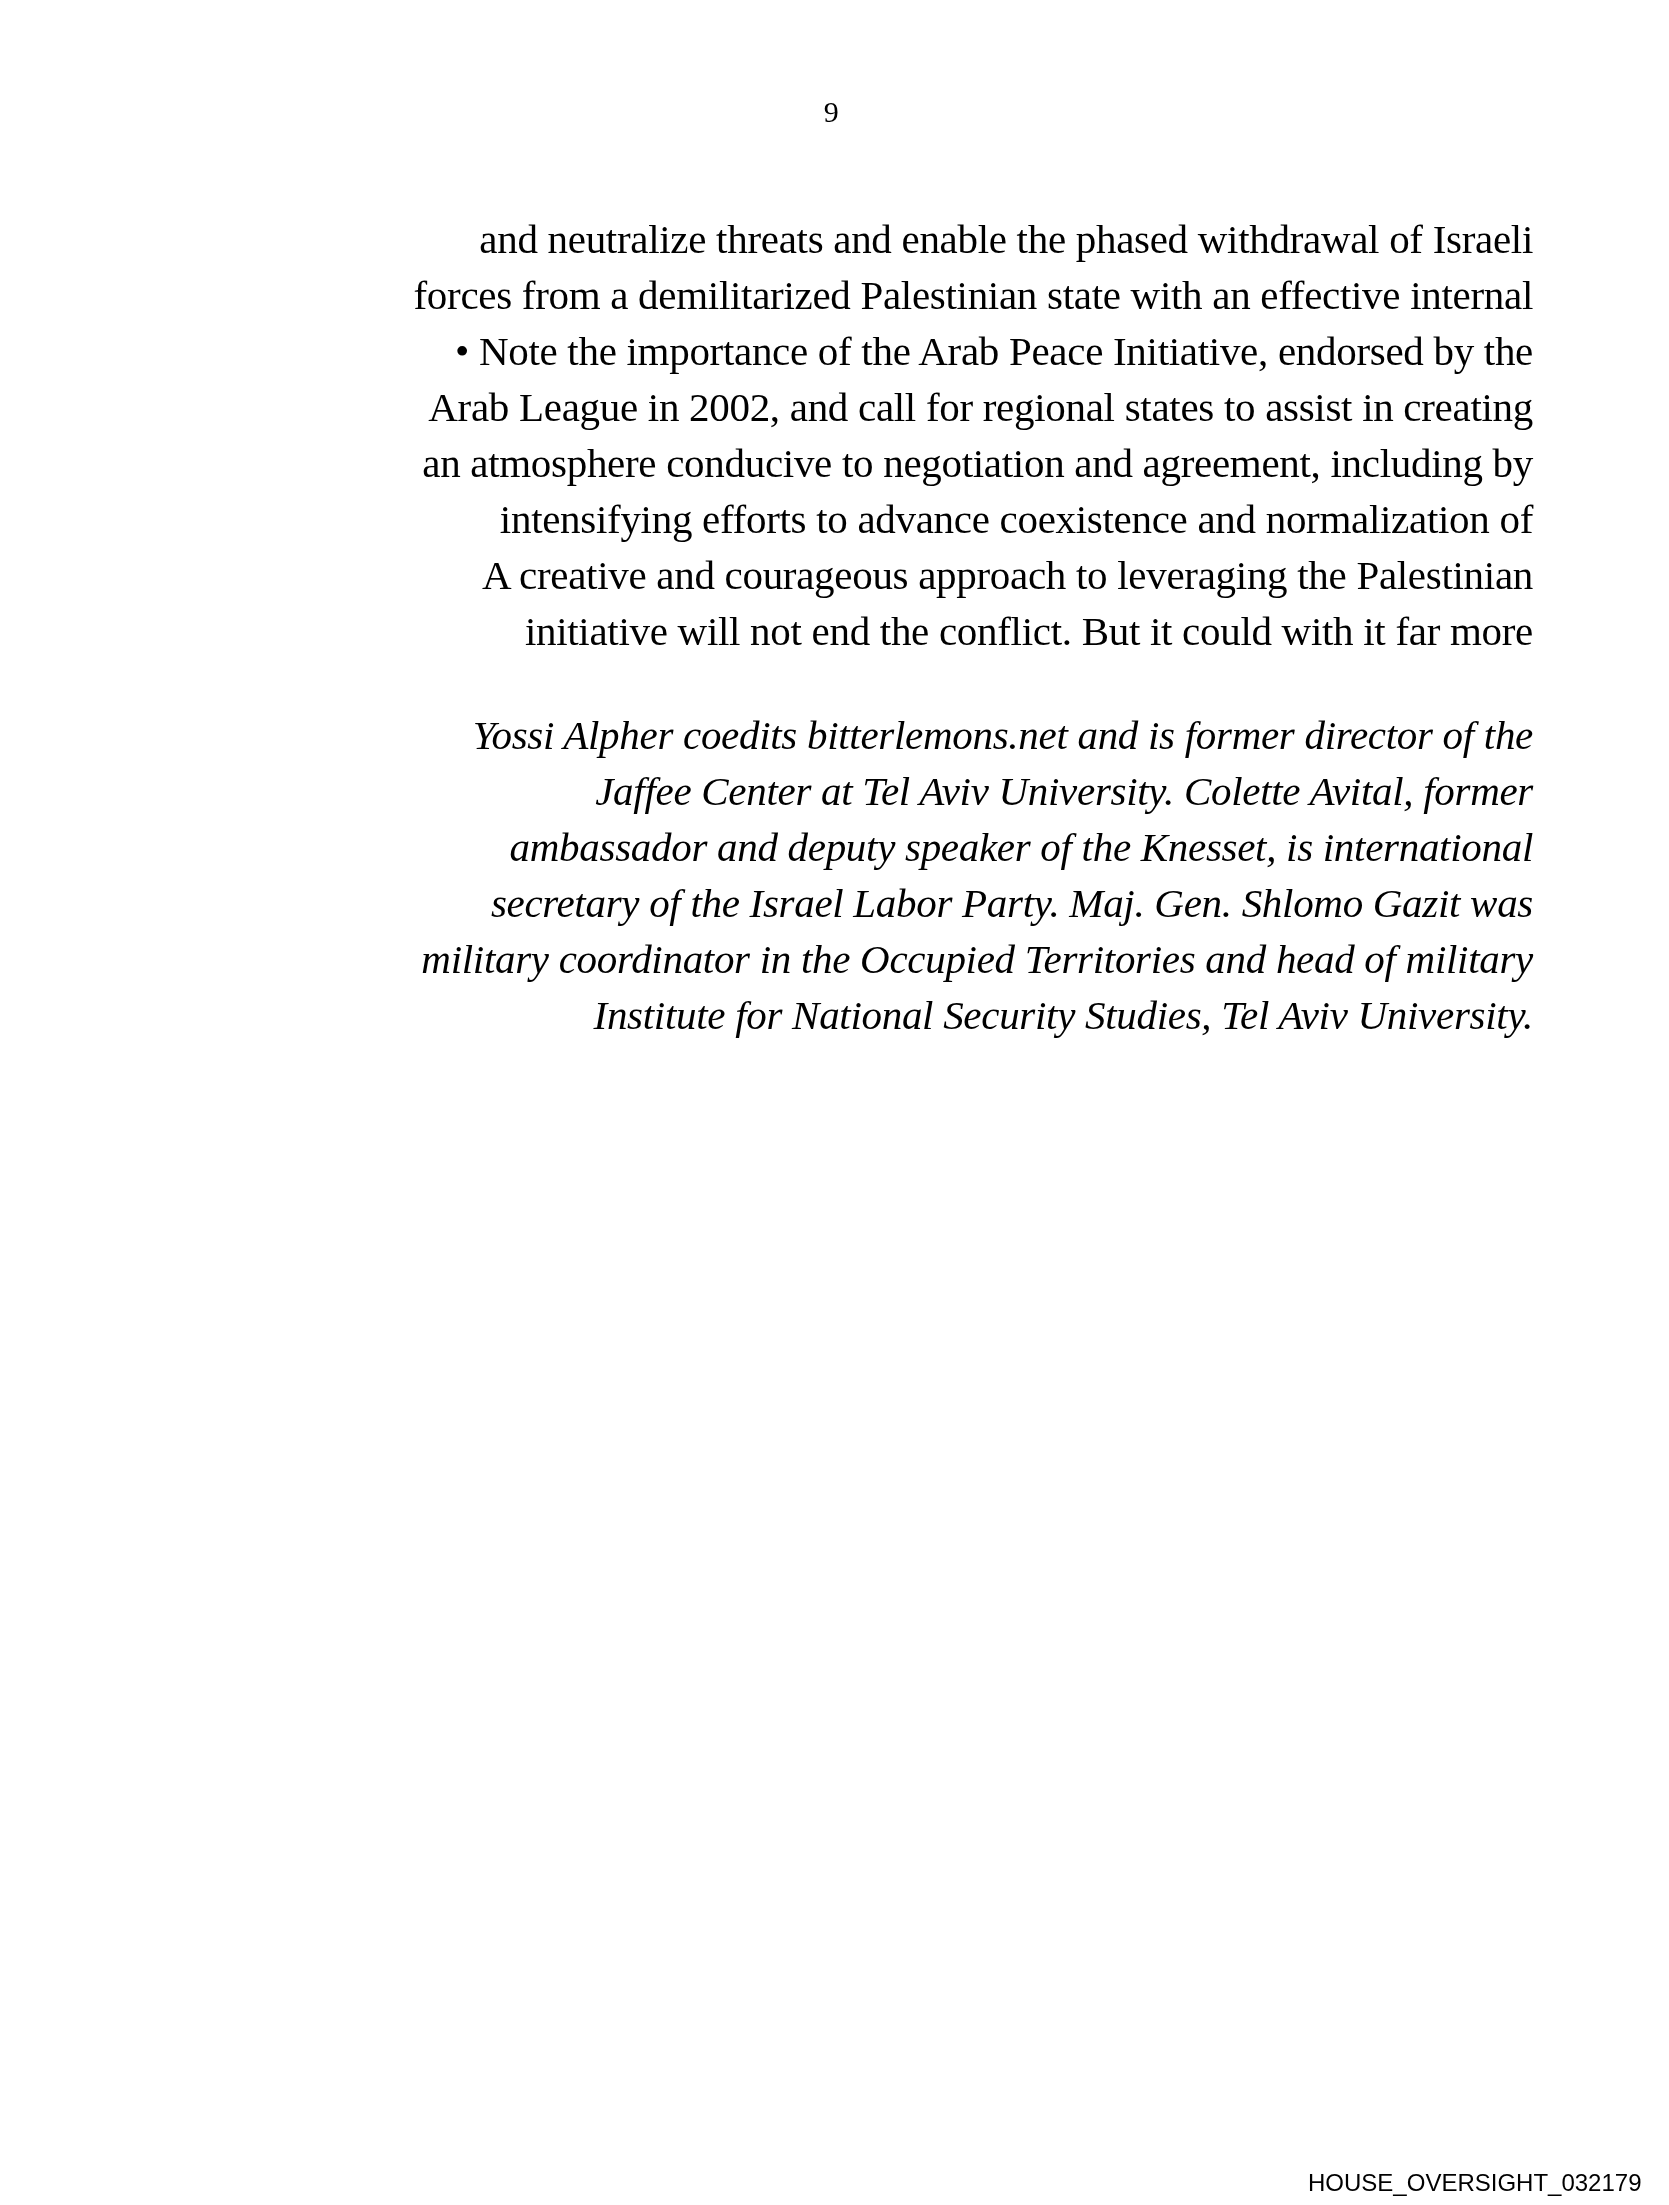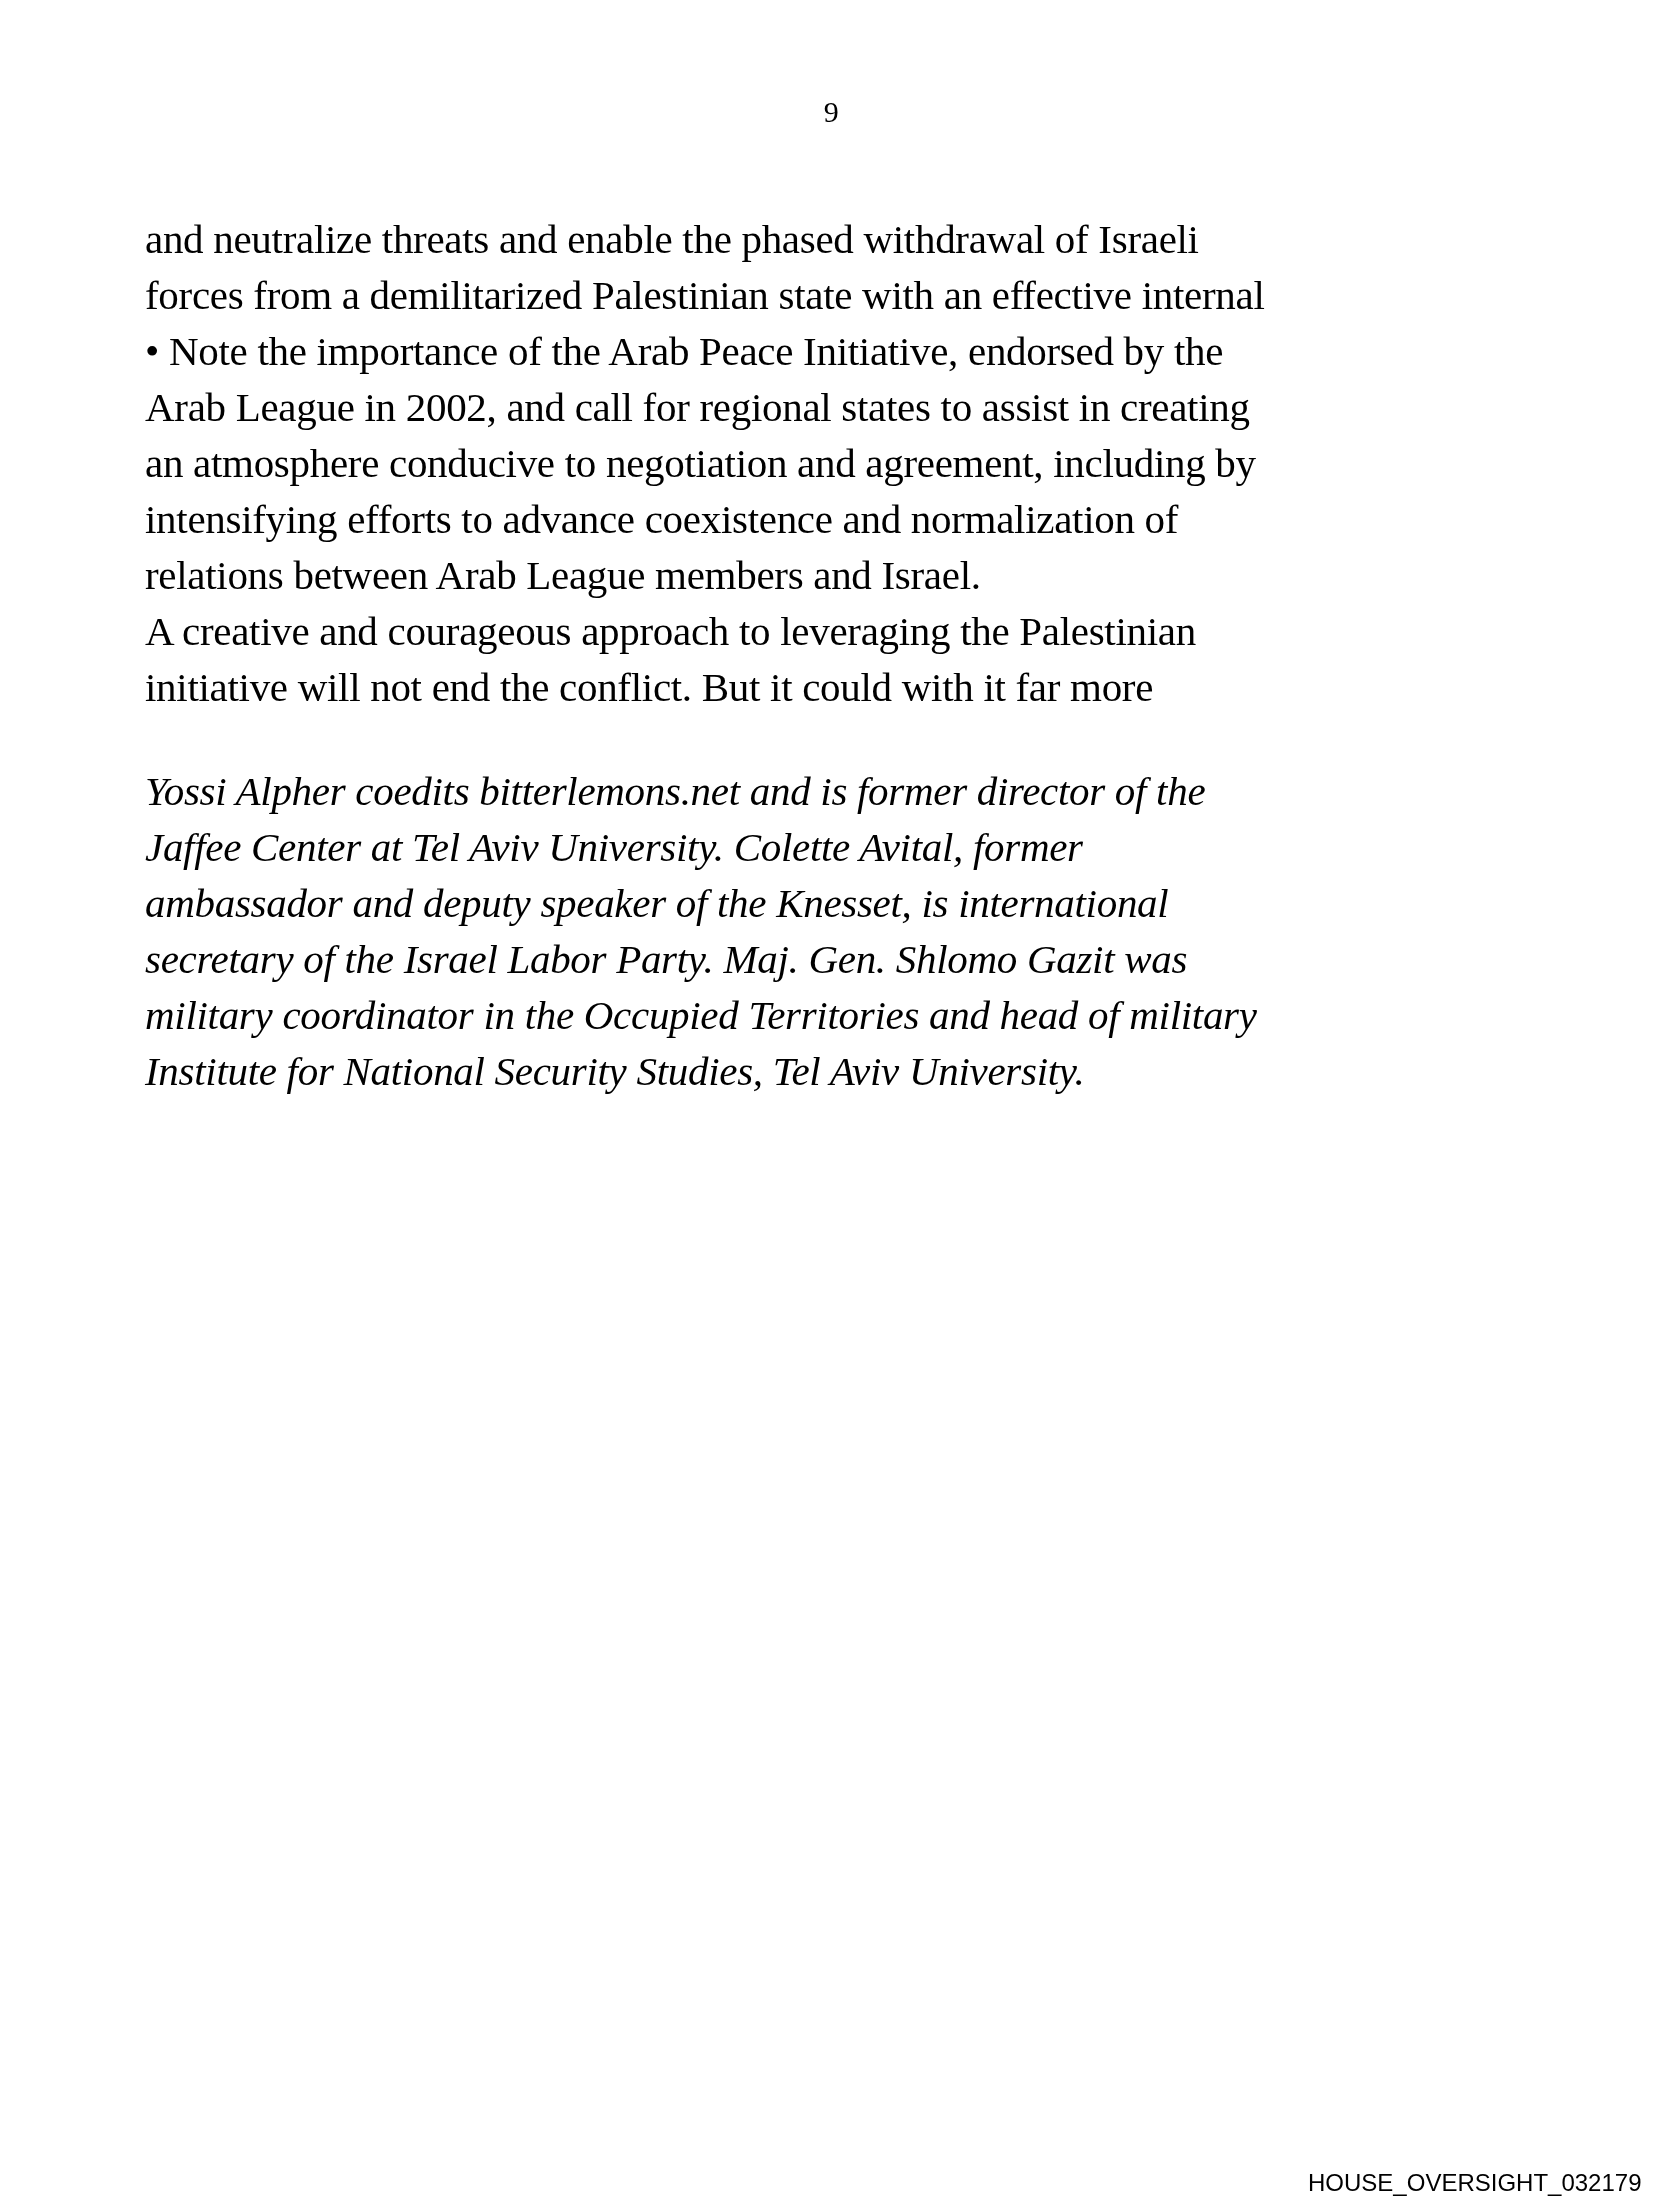--- a/index.html
+++ b/index.html
@@ -23,20 +23,21 @@
     right: 6.5px;
     text-align: center;
     font-size: 30px;
     line-height: 1;
   }
   .text-block {
     position: absolute;
     left: 145px;
     top: 211px;
     width: 1388px;
+    text-align: right;
   }
   .line {
     font-size: 41px;
     line-height: 56px;
     white-space: nowrap;
     letter-spacing: -0.3px;
   }
   .bio-block {
     margin-top: 48px;
   }
@@ -60,21 +61,20 @@
   <div class="page-number">9</div>
 
   <div class="text-block">
     <div class="body-block">
       <div class="line">and neutralize threats and enable the phased withdrawal of Israeli</div>
       <div class="line">forces from a demilitarized Palestinian state with an effective internal</div>
       <div class="line">• Note the importance of the Arab Peace Initiative, endorsed by the</div>
       <div class="line">Arab League in 2002, and call for regional states to assist in creating</div>
       <div class="line">an atmosphere conducive to negotiation and agreement, including by</div>
       <div class="line">intensifying efforts to advance coexistence and normalization of</div>
-      <div class="line">relations between Arab League members and Israel.</div>
       <div class="line">A creative and courageous approach to leveraging the Palestinian</div>
       <div class="line">initiative will not end the conflict. But it could with it far more</div>
     </div>
 
     <div class="bio-block">
       <div class="line">Yossi Alpher coedits bitterlemons.net and is former director of the</div>
       <div class="line">Jaffee Center at Tel Aviv University. Colette Avital, former</div>
       <div class="line">ambassador and deputy speaker of the Knesset, is international</div>
       <div class="line">secretary of the Israel Labor Party. Maj. Gen. Shlomo Gazit was</div>
       <div class="line">military coordinator in the Occupied Territories and head of military</div>

